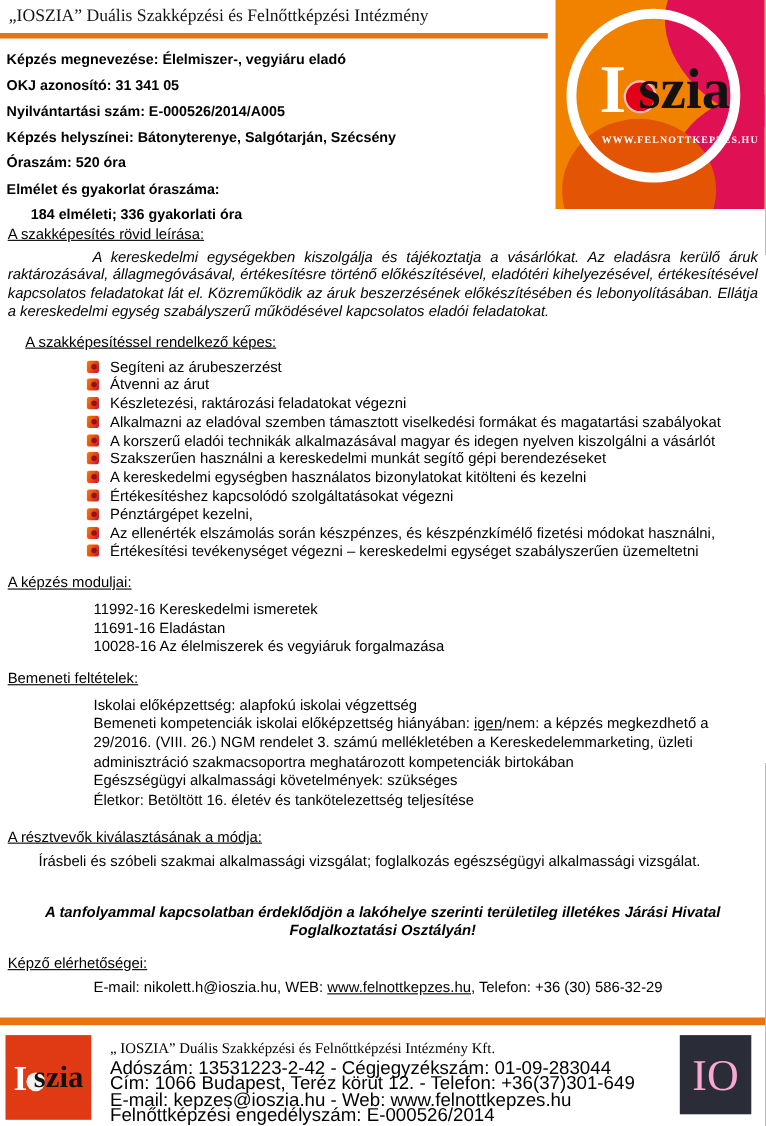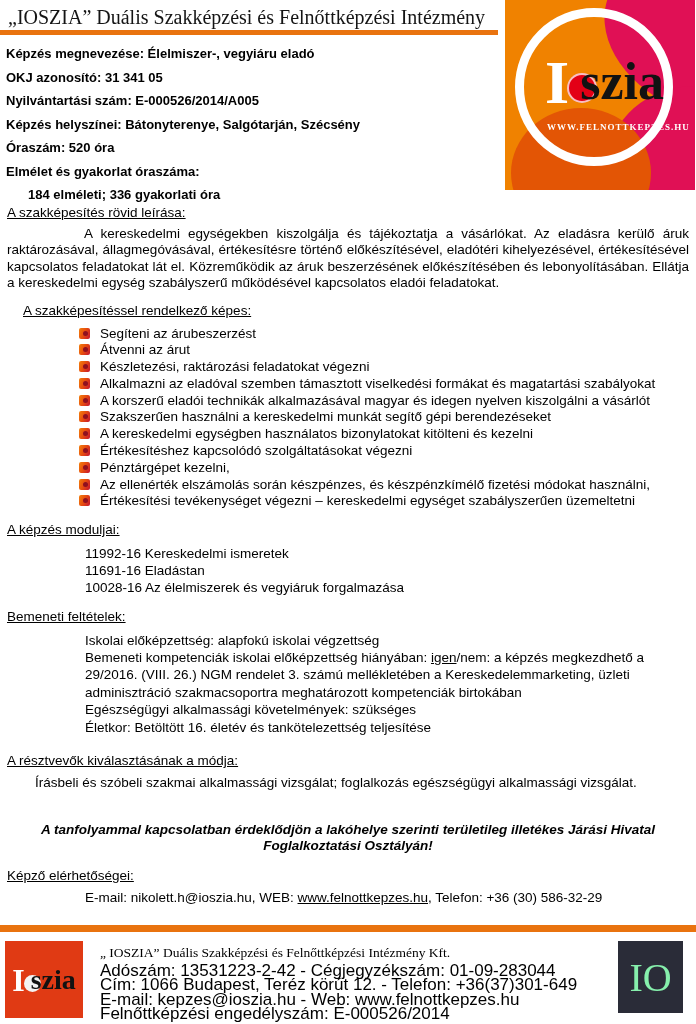--- a/index.html
+++ b/index.html
@@ -1,21 +1,21 @@
 <!DOCTYPE html>
 <html lang="hu"><head>
 <meta charset="utf-8">
 <style>
   html,body{margin:0;padding:0;background:#888;}
   .page{position:relative;width:696px;height:1024px;background:#fff;margin:0 auto;
         font-family:"Liberation Sans",sans-serif;color:#000;overflow:hidden;}
 
   
   .inst-title{position:absolute;left:8px;top:6px;font-family:"Liberation Serif",serif;
-              font-size:20px;color:#141414;white-space:nowrap;}
+              font-size:16px;color:#141414;white-space:nowrap;}
   .header-rule{position:absolute;left:0;top:30px;width:498px;height:5px;background:#E9730F;}
 
   
   .logo-big{position:absolute;left:505px;top:0;width:190px;height:190px;background:#F08200;overflow:hidden;}
   .logo-big .crimson1{position:absolute;left:98px;top:-52px;width:230px;height:170px;
                       background:#E01055;border-radius:45%;transform:rotate(24deg);}
   .logo-big .crimson2{position:absolute;left:104px;top:86px;width:170px;height:150px;
                       background:#E01055;border-radius:50%;}
   .logo-big .dkorange{position:absolute;left:6px;top:108px;width:140px;height:130px;
                       background:#E35505;border-radius:50%;}
@@ -31,21 +31,21 @@
                   letter-spacing:1px;font-family:Liberation Serif, serif;}
 
   
   .course{position:absolute;left:6px;top:42px;width:499px;font-weight:bold;
           font-size:13px;line-height:23.5px;white-space:nowrap;}
   .course .indent{padding-left:22px;}
 
   
   .sec{position:absolute;left:7px;right:5px;font-size:13.5px;line-height:16.5px;}
   .sec-h{text-decoration:underline;font-size:13.5px;}
-  .desc-p{margin:4px 0 0 0;text-align:justify;text-indent:77px;width:682px;}
+  .desc-p{margin:4px 0 0 0;text-align:justify;text-indent:77px;width:682px;font-style:italic;}
   .cap-list{list-style:none;margin:7px 0 0 0;padding:0;}
   .cap-list li{display:flex;align-items:flex-start;padding-left:56px;margin-bottom:3px;line-height:13.8px;}
   .bullet-ico{flex:0 0 11px;width:11px;height:11px;margin-right:10px;margin-top:1px;border-radius:2px;
               position:relative;background:linear-gradient(115deg,#F2800C 0%,#E8500E 45%,#C41230 100%);}
   .bullet-ico::after{content:"";position:absolute;left:4px;top:3px;width:5px;height:5px;
                      border-radius:50%;background:#8F1020;}
   .plain-ind{padding-left:78px;margin-top:6px;line-height:17px;}
   .entry-block{padding-left:78px;margin-top:6px;max-width:562px;line-height:17.4px;}
   .sel-p{margin:5px 0 0 0;text-indent:28px;width:672px;line-height:16px;}
   .notice{position:absolute;left:0;top:822px;width:696px;box-sizing:border-box;padding:0 26px;
@@ -56,21 +56,21 @@
   .footer-bar{position:absolute;left:0;top:925px;width:696px;height:7px;background:#E9730F;}
   .footer{position:absolute;left:0;top:938px;width:696px;height:86px;}
   .f-logo-left{position:absolute;left:5px;top:3px;width:78px;height:77px;background:#E03A14;
                display:flex;align-items:center;justify-content:center;}
   .f-logo-left .wm-i2{font-family:"Liberation Serif",serif;font-weight:bold;font-size:32px;color:#fff;line-height:1;}
   .f-logo-left .wm-o2{width:17px;height:17px;border-radius:50%;background:#f3f3f3;margin-left:-1px;margin-top:8px;}
   .f-logo-left .wm-szia2{font-family:"Liberation Serif",serif;font-weight:bold;font-size:28px;color:#121212;
                          line-height:1;margin-left:-10px;position:relative;z-index:2;}
   .f-logo-right{position:absolute;left:618px;top:3px;width:65px;height:72px;background:#2A2C38;
                 display:flex;align-items:center;justify-content:center;
-                font-family:"Liberation Serif",serif;font-size:40px;color:#86efac;}
+                font-family:"Liberation Serif",serif;font-size:40px;color:#f9a8d4;}
   .f-center{position:absolute;left:100px;right:88px;top:7px;text-align:left;}
   .f-company{font-family:"Liberation Serif",serif;font-size:13.5px;margin-bottom:3px;}
   .f-line{font-size:17px;line-height:14.4px;}
 </style>
 </head>
 <body>
 
 <div class="page">
 
   <div class="inst-title">„IOSZIA” Duális Szakképzési és Felnőttképzési Intézmény</div>

